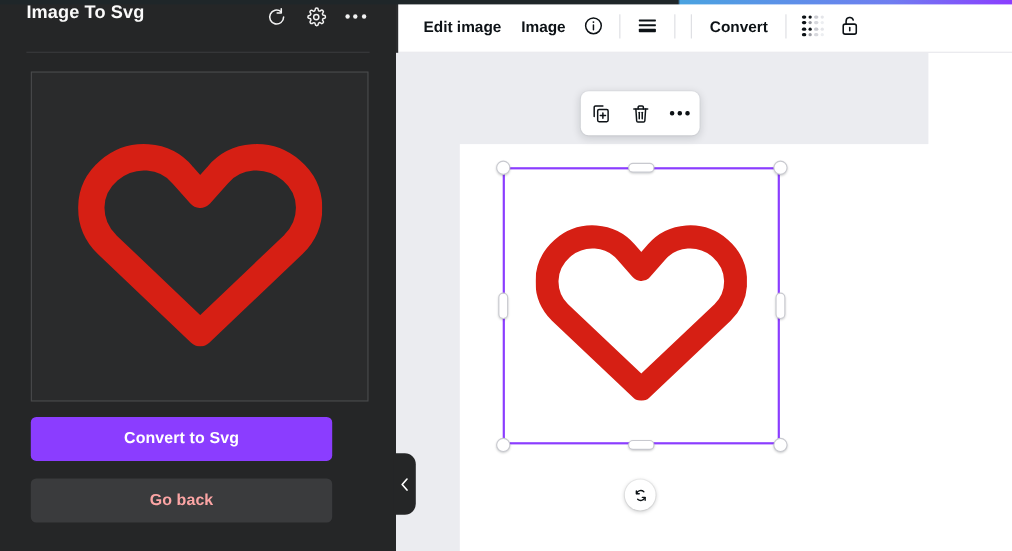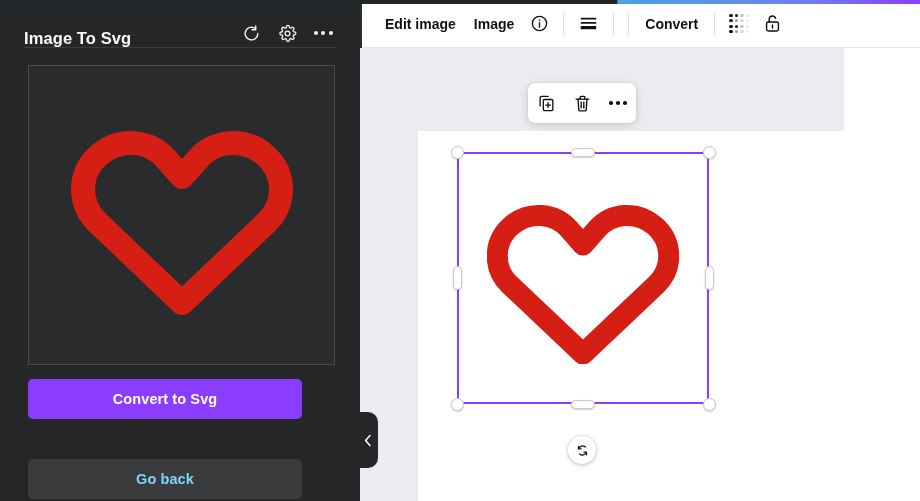--- a/index.html
+++ b/index.html
@@ -18,21 +18,21 @@
     z-index:60;
   }
 
   
   #left-panel{
     position:absolute; top:0; left:0; width:360px; height:501px;
     background:#252627; z-index:30;
   }
   #panel-header{
     position:relative; height:48px; width:100%;
-    display:flex; align-items:flex-end; padding:0 22px 0 24px;
+    display:flex; align-items:flex-start; padding:0 22px 0 24px;
   }
   #panel-header::after{
     content:""; position:absolute; left:24px; right:24px; bottom:0;
     height:1px; background:#3a3b3d;
   }
   #panel-title{
     color:#fafafa; font-size:16.5px; font-weight:700; letter-spacing:.1px;
     flex:1; margin-top:2px;
   }
   .hdr-icon{
@@ -51,21 +51,21 @@
   #preview-heart{ width:222px; height:200px; }
 
   .panel-btn{
     position:absolute; left:28px; width:274px; height:40px;
     border:none; border-radius:5px; cursor:pointer;
     font-family:"Liberation Sans", sans-serif;
     font-size:14.5px; font-weight:700; letter-spacing:.1px;
     display:flex; align-items:center; justify-content:center;
   }
   #convert-btn{ top:379px; background:#8b3dff; color:#ffffff; }
-  #goback-btn{ top:459px; background:#3a3b3d; color:#7dd3fc; }
+  #goback-btn{ top:435px; background:#3a3b3d; color:#fca5a5; }
 
   
   #collapse-tab{
     position:absolute; left:358px; top:412px; width:20px; height:56px;
     background:#252627; border-radius:0 10px 10px 0;
     display:flex; align-items:center; justify-content:center;
     cursor:pointer; z-index:31;
   }
   #collapse-tab svg{ display:block; }
 

